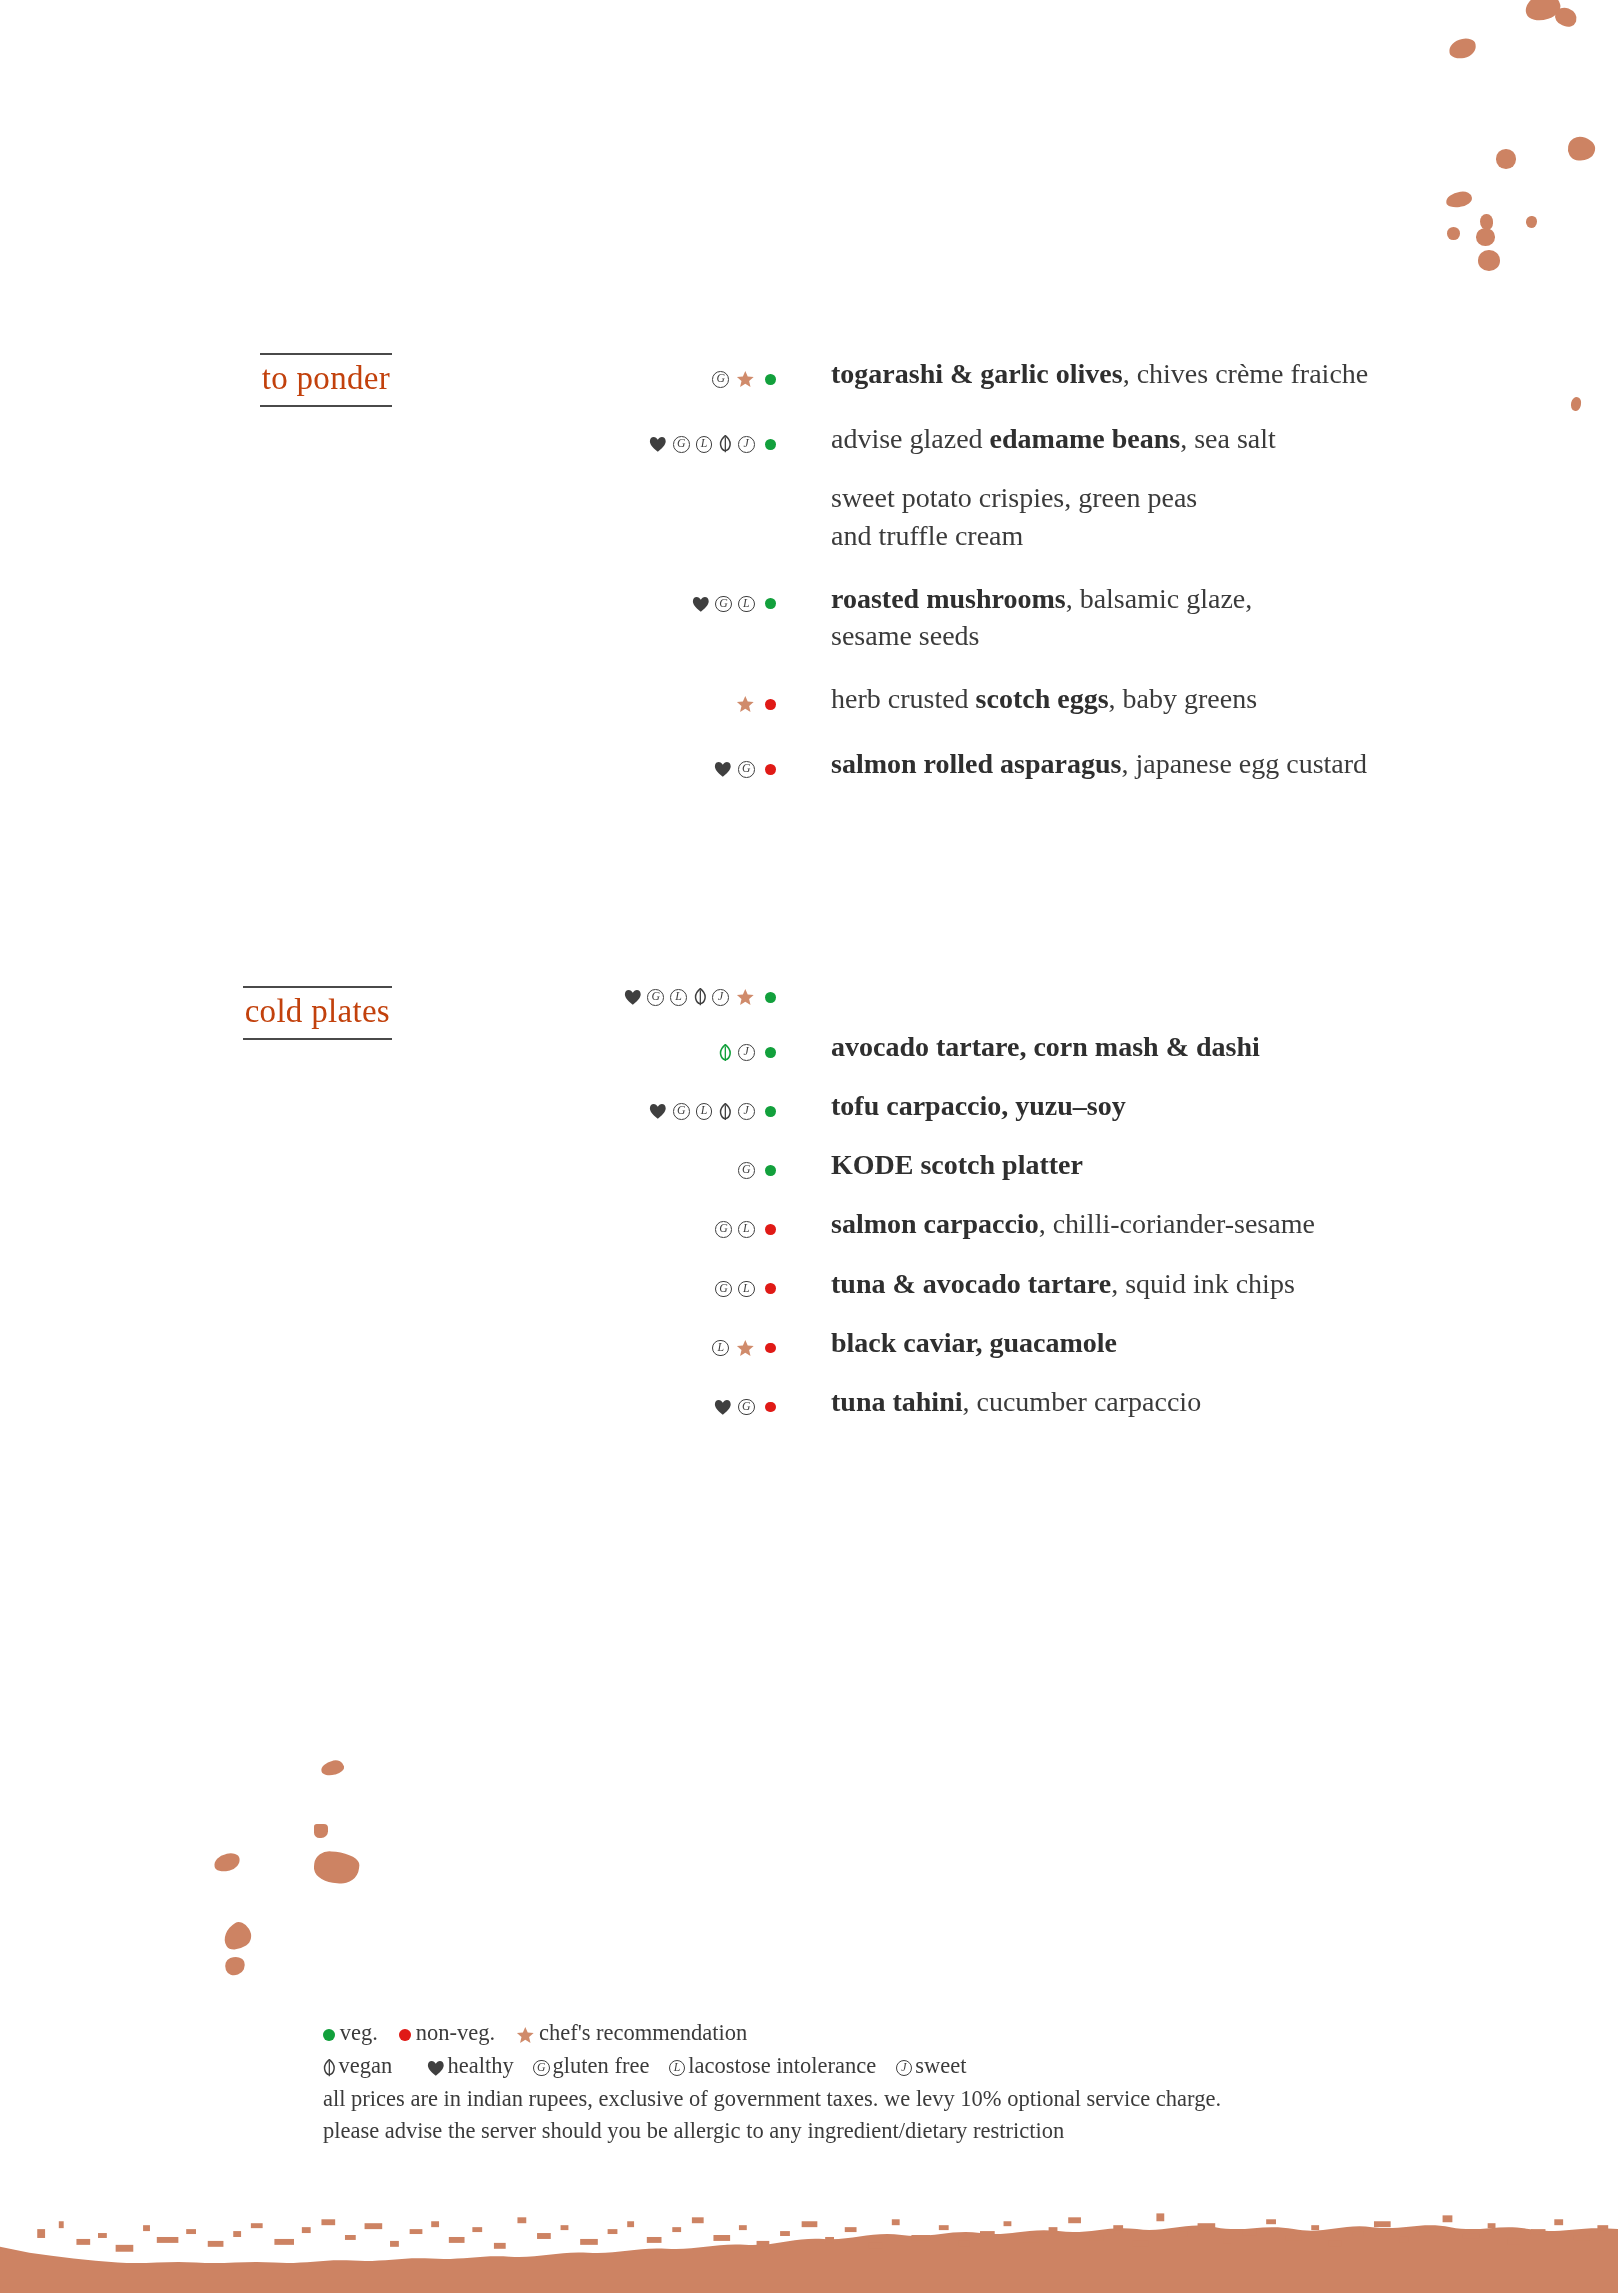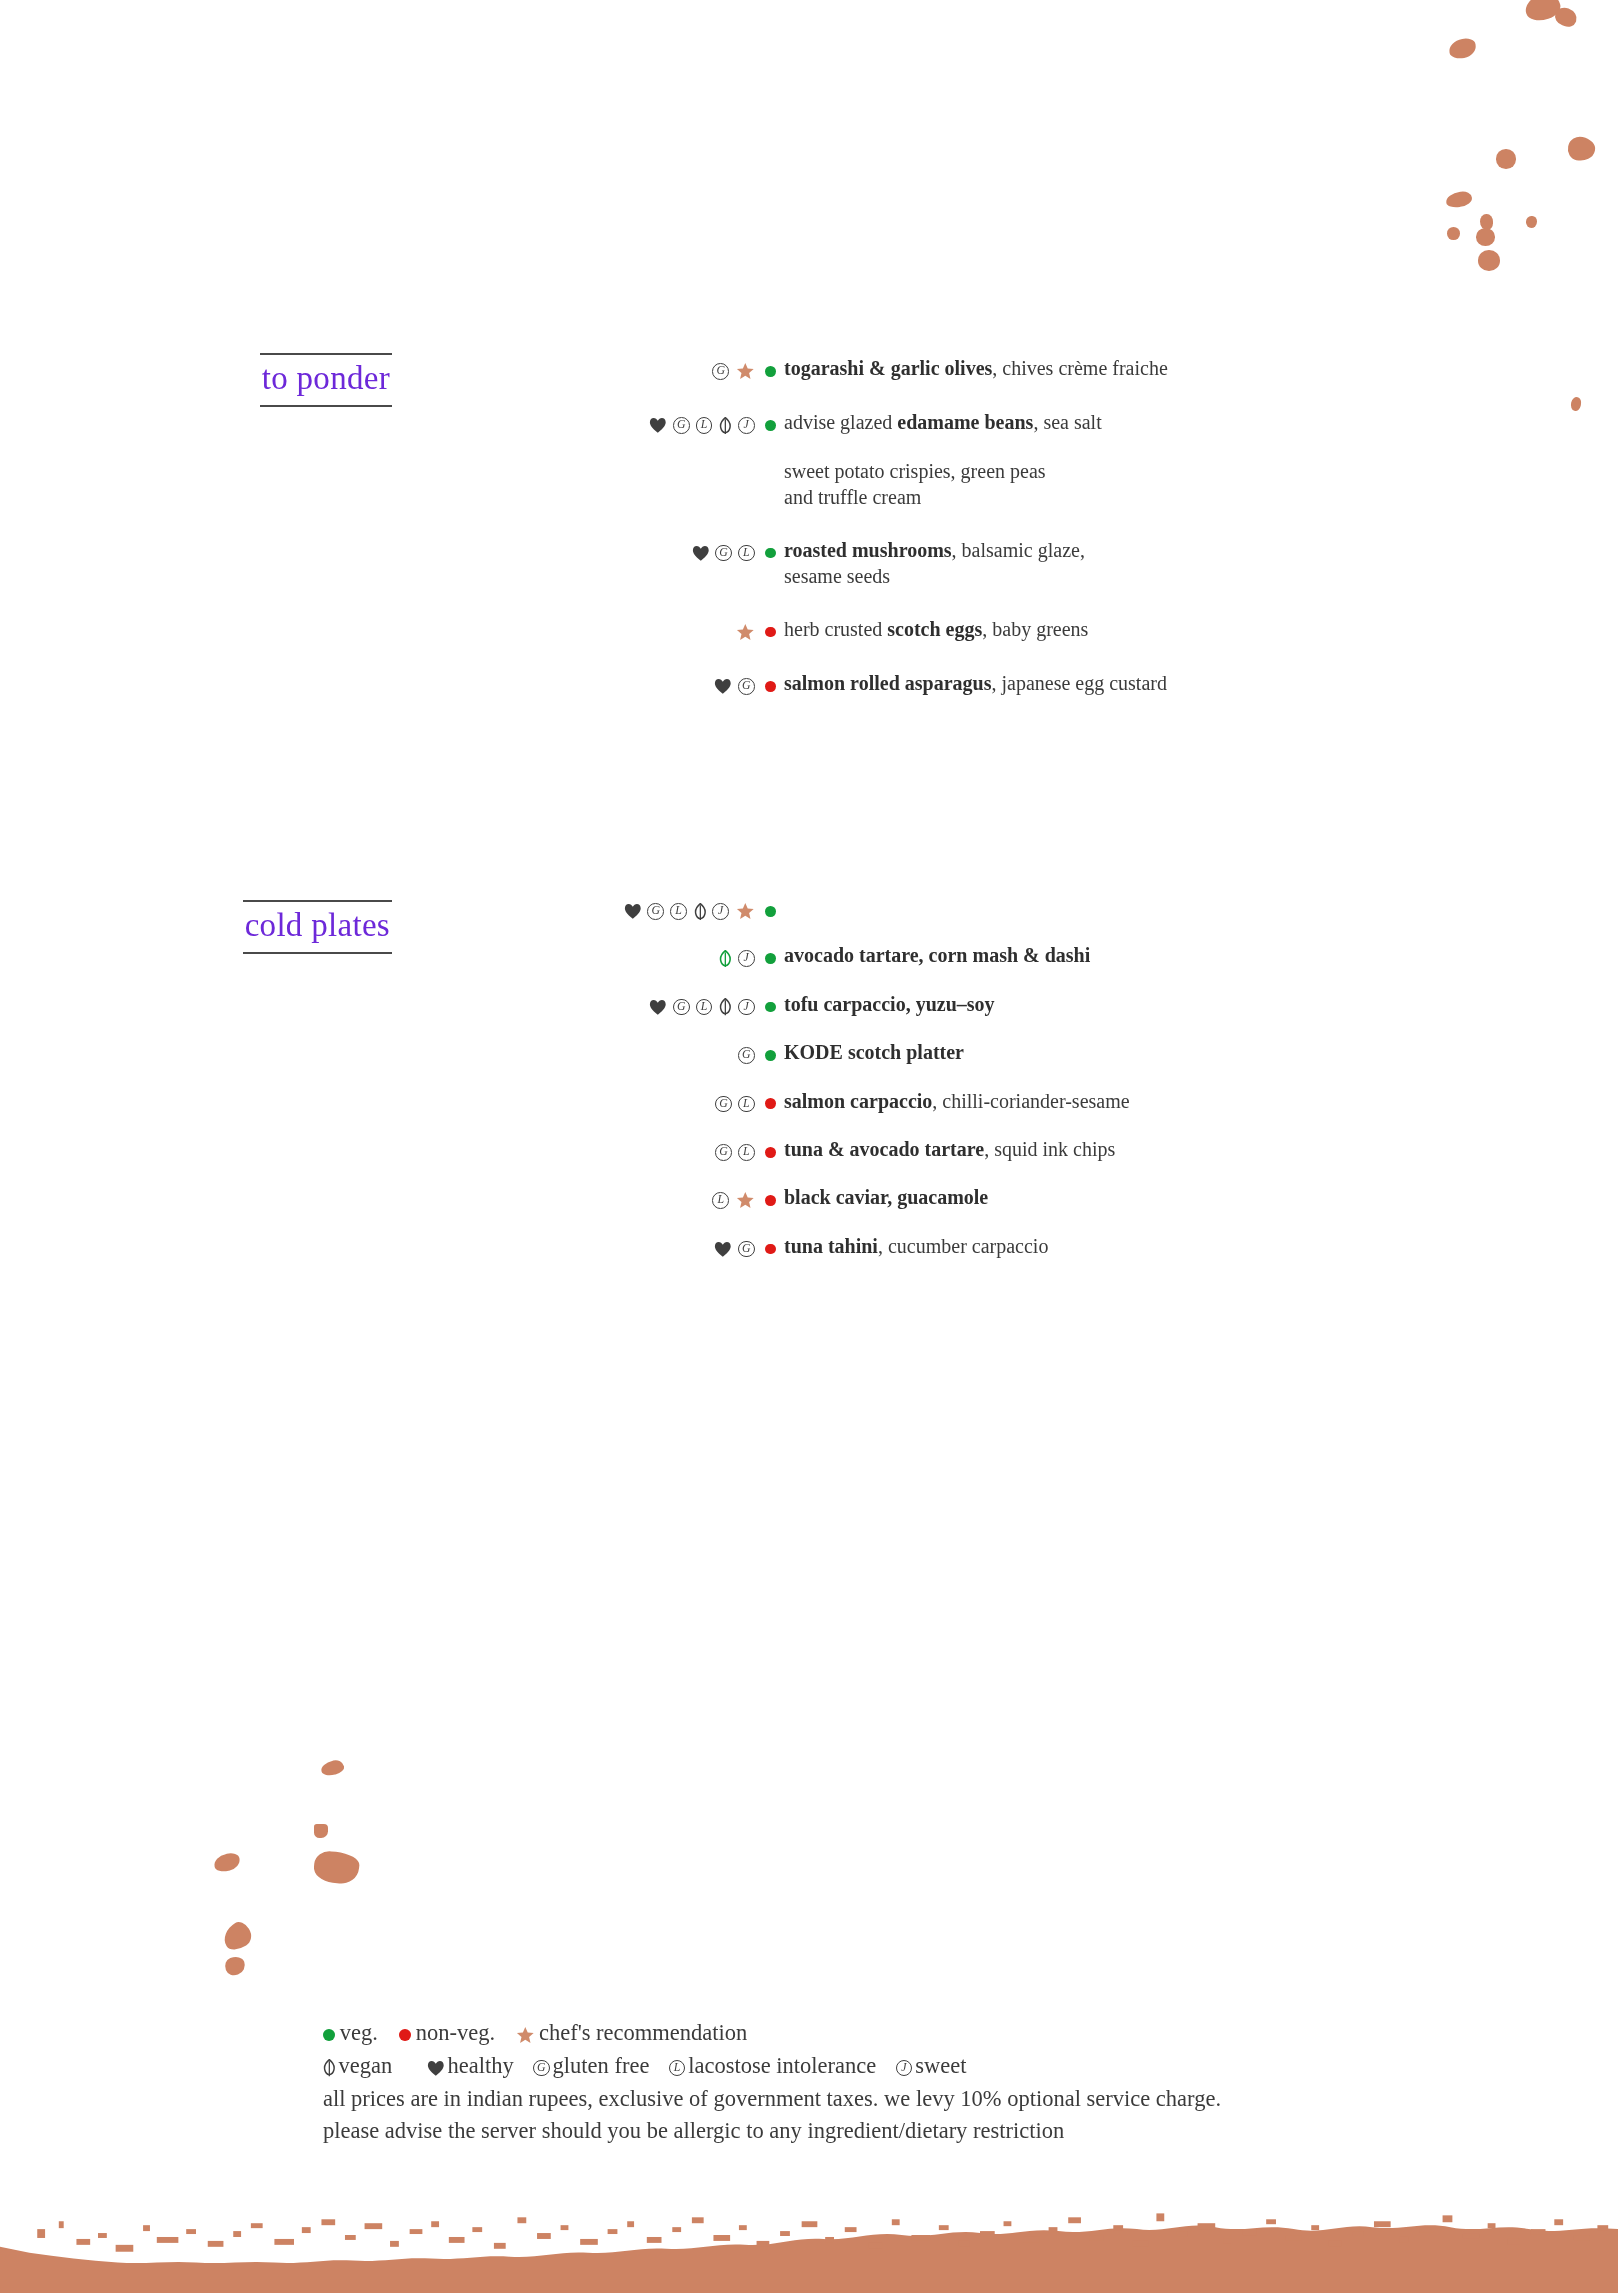--- a/index.html
+++ b/index.html
@@ -57,21 +57,21 @@
   }
   .section-title-wrap {
     display: inline-block;
     border-top: 2.9px solid #4a4a4a;
     border-bottom: 2.9px solid #4a4a4a;
     padding: 5.9px 2px 9.8px 2px;
   }
   .section-title {
     font-size: 33px;
     line-height: 1.05;
-    color: #6d28d9;
+    color: #c2410c;
     letter-spacing: 0.3px;
     white-space: nowrap;
   }
 
   .items-col {
     flex: 1 1 auto;
     padding-top: 2px;
   }
 
   .item {
@@ -85,23 +85,24 @@
     width: 181px;
     flex: 0 0 181px;
     text-align: right;
     white-space: nowrap;
     padding-right: 7.8px;
     line-height: 1;
   }
 
   .text-col {
     flex: 1 1 auto;
-    font-size: 20px;
+    font-size: 28px;
     line-height: 1.34;
     color: #3b3b3b;
+    margin-left: 47px;
   }
   .text-col b {
     font-weight: bold;
     color: #2f2f2f;
   }
   .cont-line { display: block; }
 
   
   .ic {
     display: inline-block;

